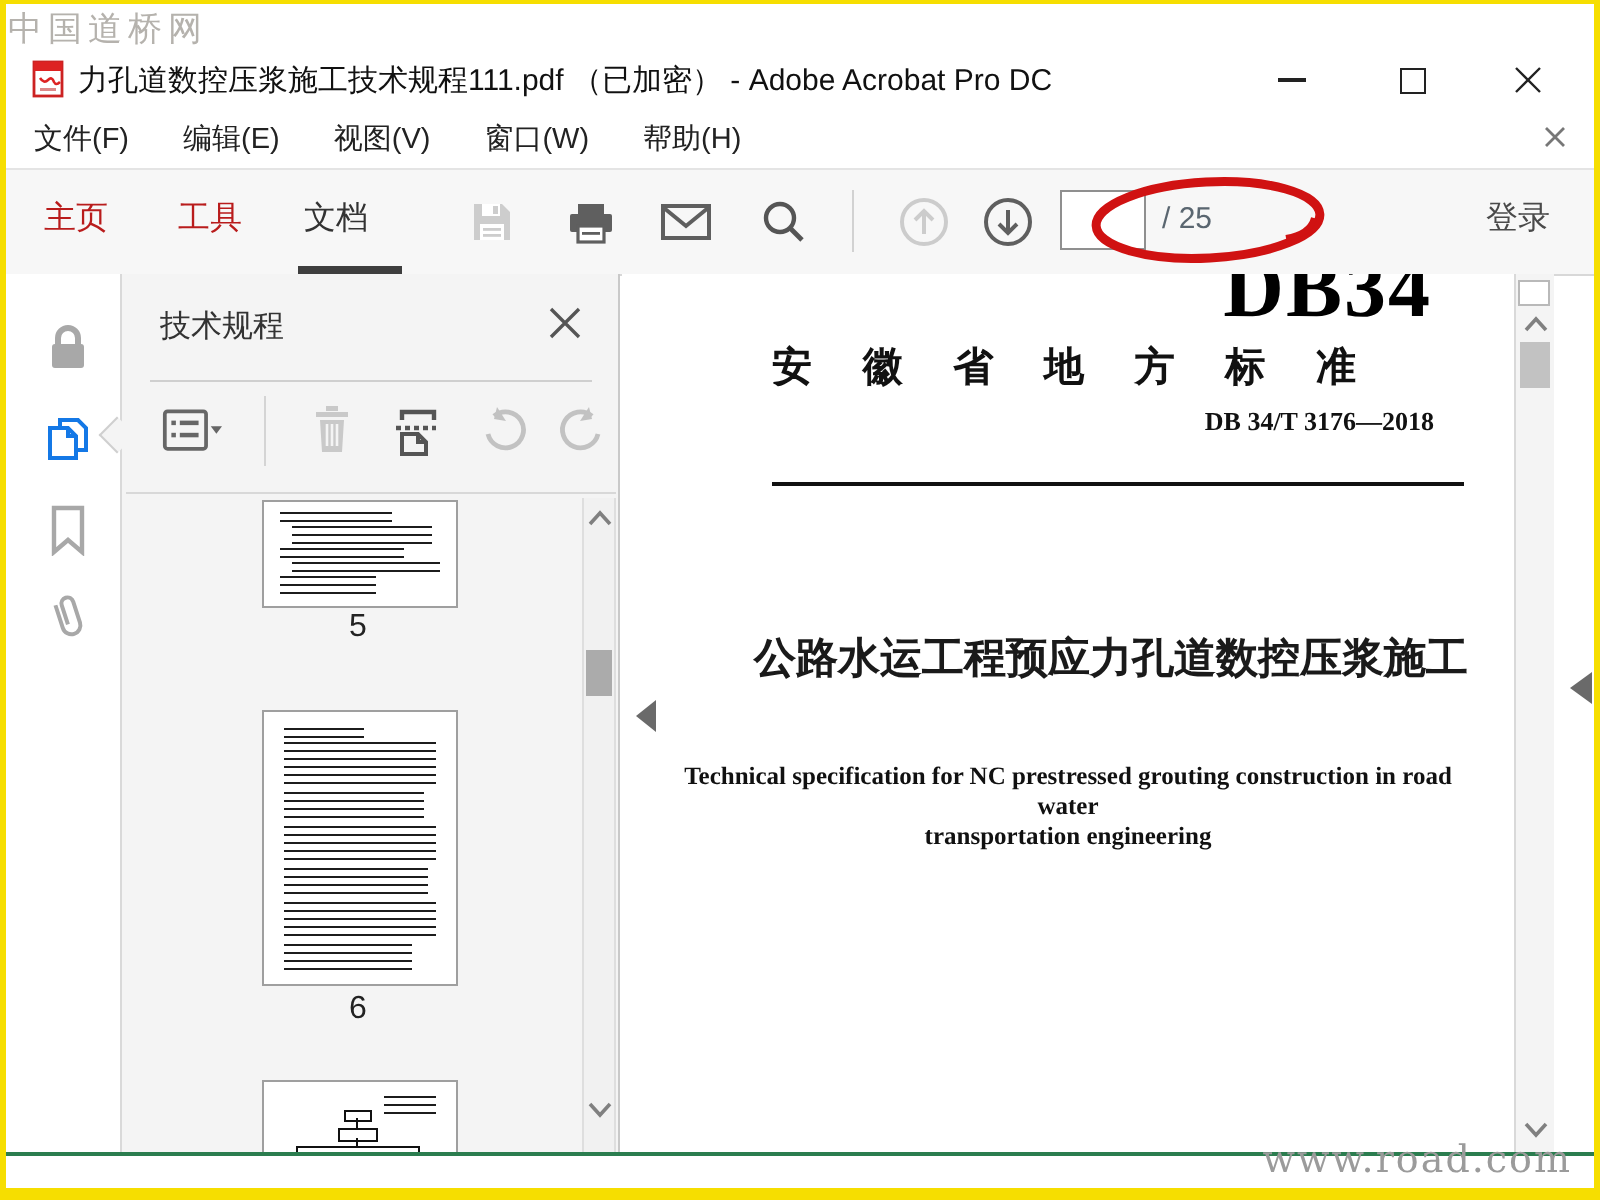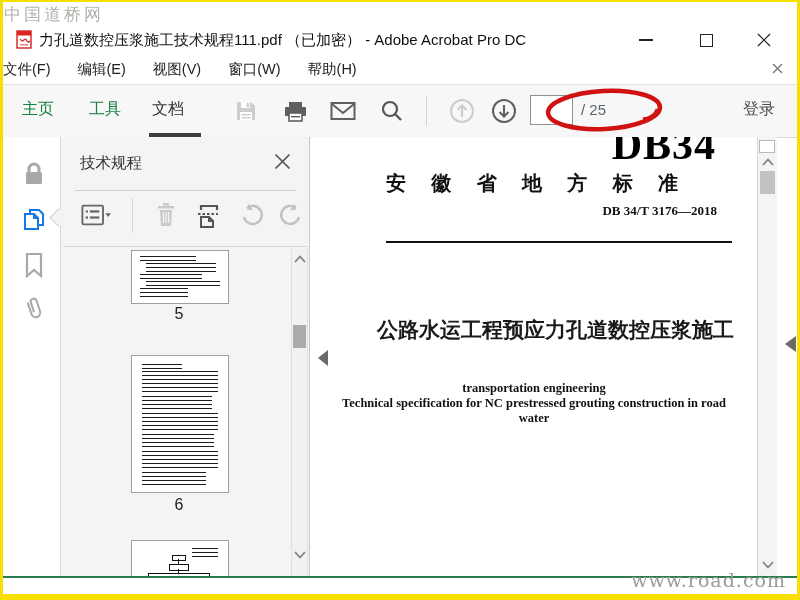--- a/index.html
+++ b/index.html
@@ -15,25 +15,25 @@
   .wm-bottom{position:absolute;right:14px;top:569px;font-family:"DejaVu Serif",serif;font-size:19px;
           color:#9b9b9b;letter-spacing:1px;z-index:95;}
   
   .titlebar{position:absolute;left:3px;top:25px;right:3px;height:30px;background:#fff;padding-left:33px;}
   .title-text{position:absolute;left:36px;top:6px;font-size:15px;color:#111;white-space:nowrap;}
   .win-btn{position:absolute;top:0;width:34px;height:30px;display:flex;align-items:center;justify-content:center;}
   
   .menubar{position:absolute;left:3px;top:55px;right:3px;height:29px;background:#fff;
            border-bottom:1px solid #e4e4e4;display:flex;align-items:center;}
   .menu-item{font-size:14.5px;color:#222;margin-right:27px;white-space:nowrap;}
-  .menu-item:first-child{}
+  .menu-item:first-child{margin-left:14px;}
   
   .toolbar{position:absolute;left:3px;top:85px;right:3px;height:52px;background:#f7f7f7;
            border-bottom:1px solid #d8d8d8;}
-  .tab{position:absolute;top:14px;font-size:16px;color:#15803d;}
+  .tab{position:absolute;top:14px;font-size:16px;color:#b91c1c;}
   .tab.active{color:#333;text-align:center;}
   .tab-underline{position:absolute;left:146px;top:48px;width:52px;height:4px;background:#3e3e3e;}
   .tbtn{position:absolute;top:12px;width:28px;height:28px;display:flex;align-items:center;justify-content:center;}
   .vsep{position:absolute;top:10px;width:1px;height:31px;background:#d2d2d2;}
   .page-input{position:absolute;left:527px;top:10px;width:43px;height:30px;background:#fff;
               border:1px solid #8f8f8f;font-size:15px;color:#333;padding:0 4px;box-sizing:border-box;}
   .page-total{position:absolute;left:578px;top:16px;font-size:15px;color:#5a6670;}
   .signin{position:absolute;right:22px;top:14px;font-size:16px;color:#4a4a4a;}
   .red-ellipse{position:absolute;left:543px;top:86px;z-index:30;}
   
@@ -319,22 +319,22 @@
     <span>方</span>
     <span>标</span>
     <span>准</span>
   </div>
   <div class="doc-num">DB 34/T 3176—2018</div>
   <div class="doc-rule"></div>
   <div class="doc-title">
     <div>公路水运工程预应力孔道数控压浆施工</div>
   </div>
   <div class="doc-sub">
+    <div>Technical specification for NC prestressed grouting construction in road water</div>
     <div>transportation engineering</div>
-    <div>Technical specification for NC prestressed grouting construction in road water</div>
   </div>
 </div>
 
 <div class="dscroll">
   <div class="dscroll-topbox"></div>
   <div class="abs" style="left:4px;top:21px;">
     <svg width="12" height="8" viewBox="0 0 12 8">
       <path d="M1 7 L6 1.5 L11 7" fill="none" stroke="#808080" stroke-width="1.8"></path>
     </svg>
   </div>

